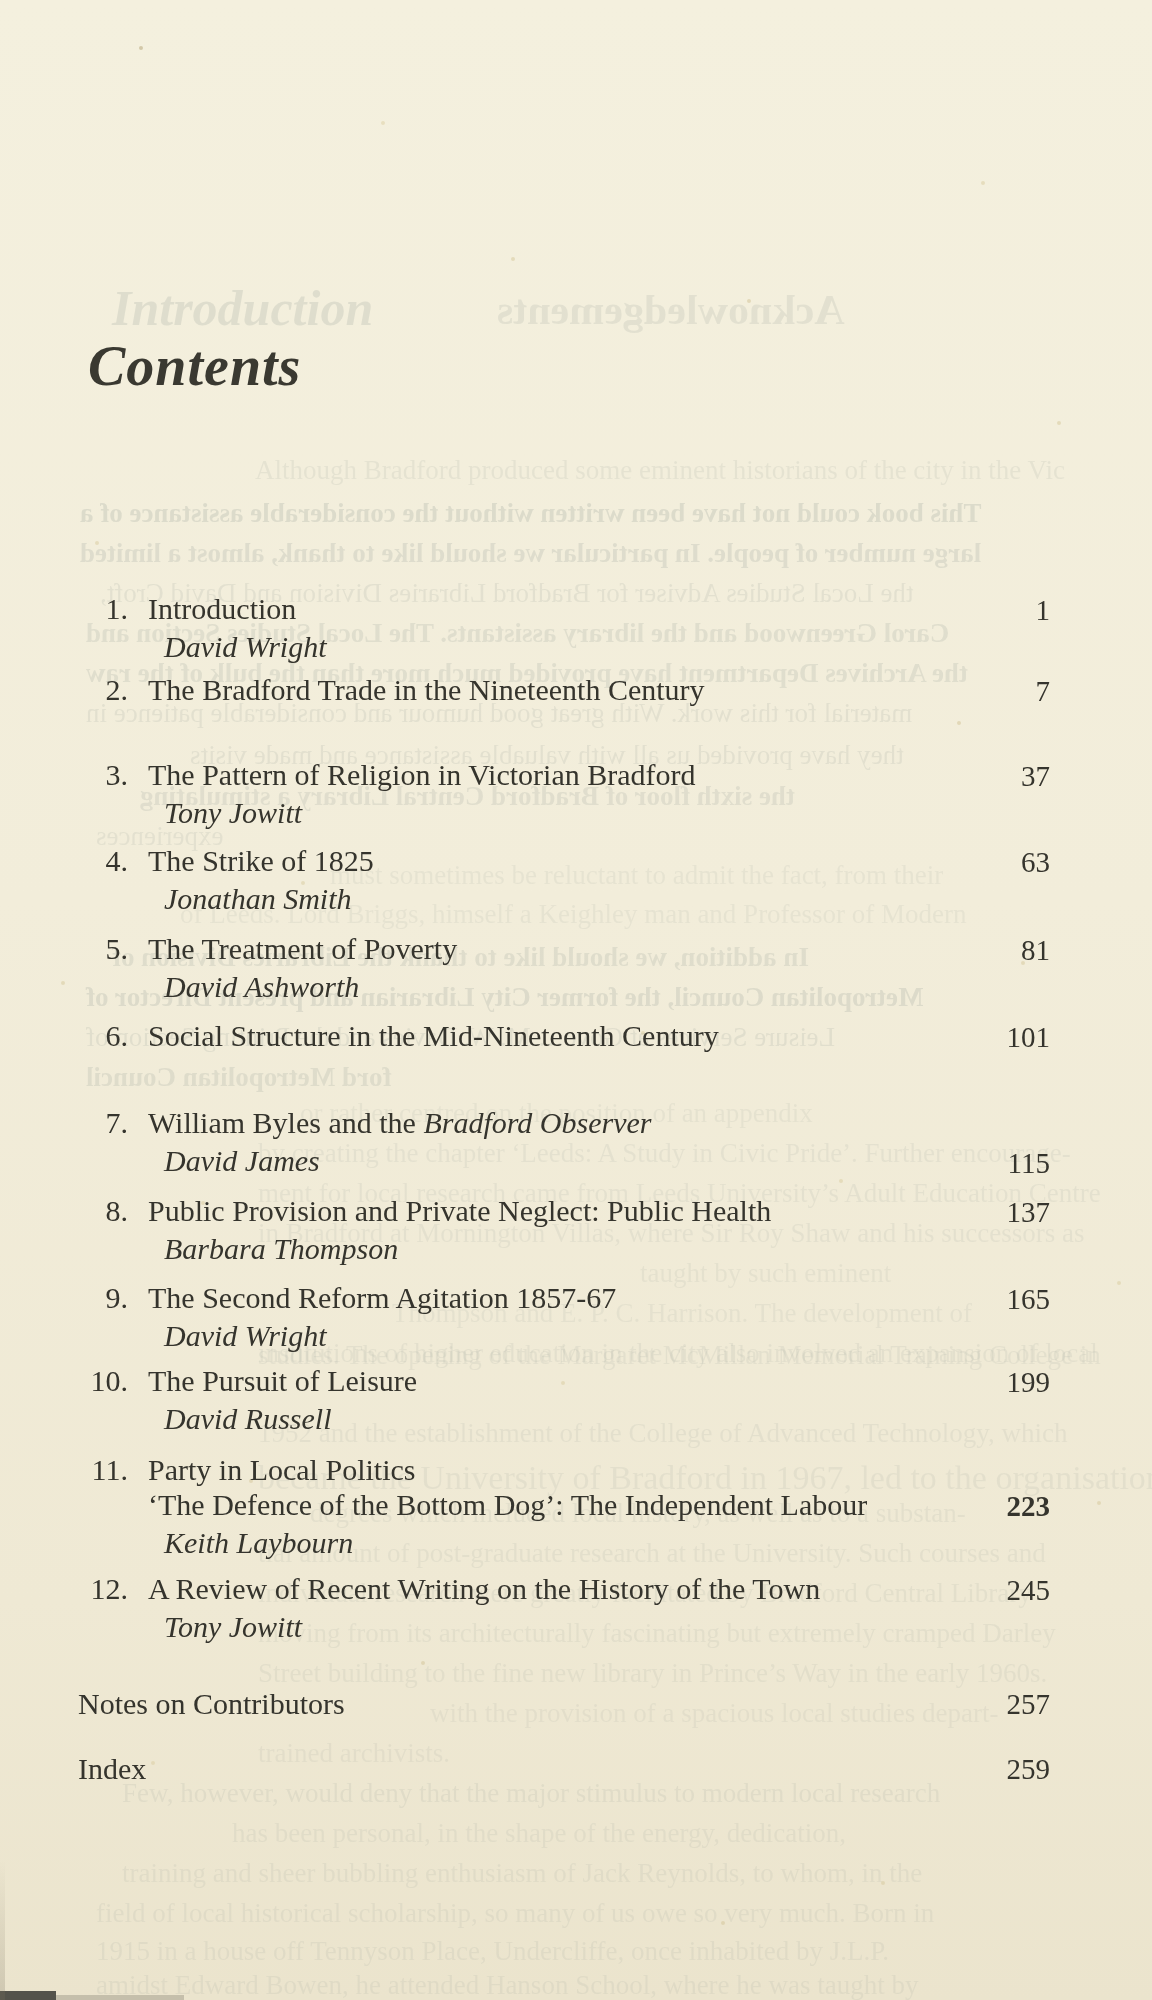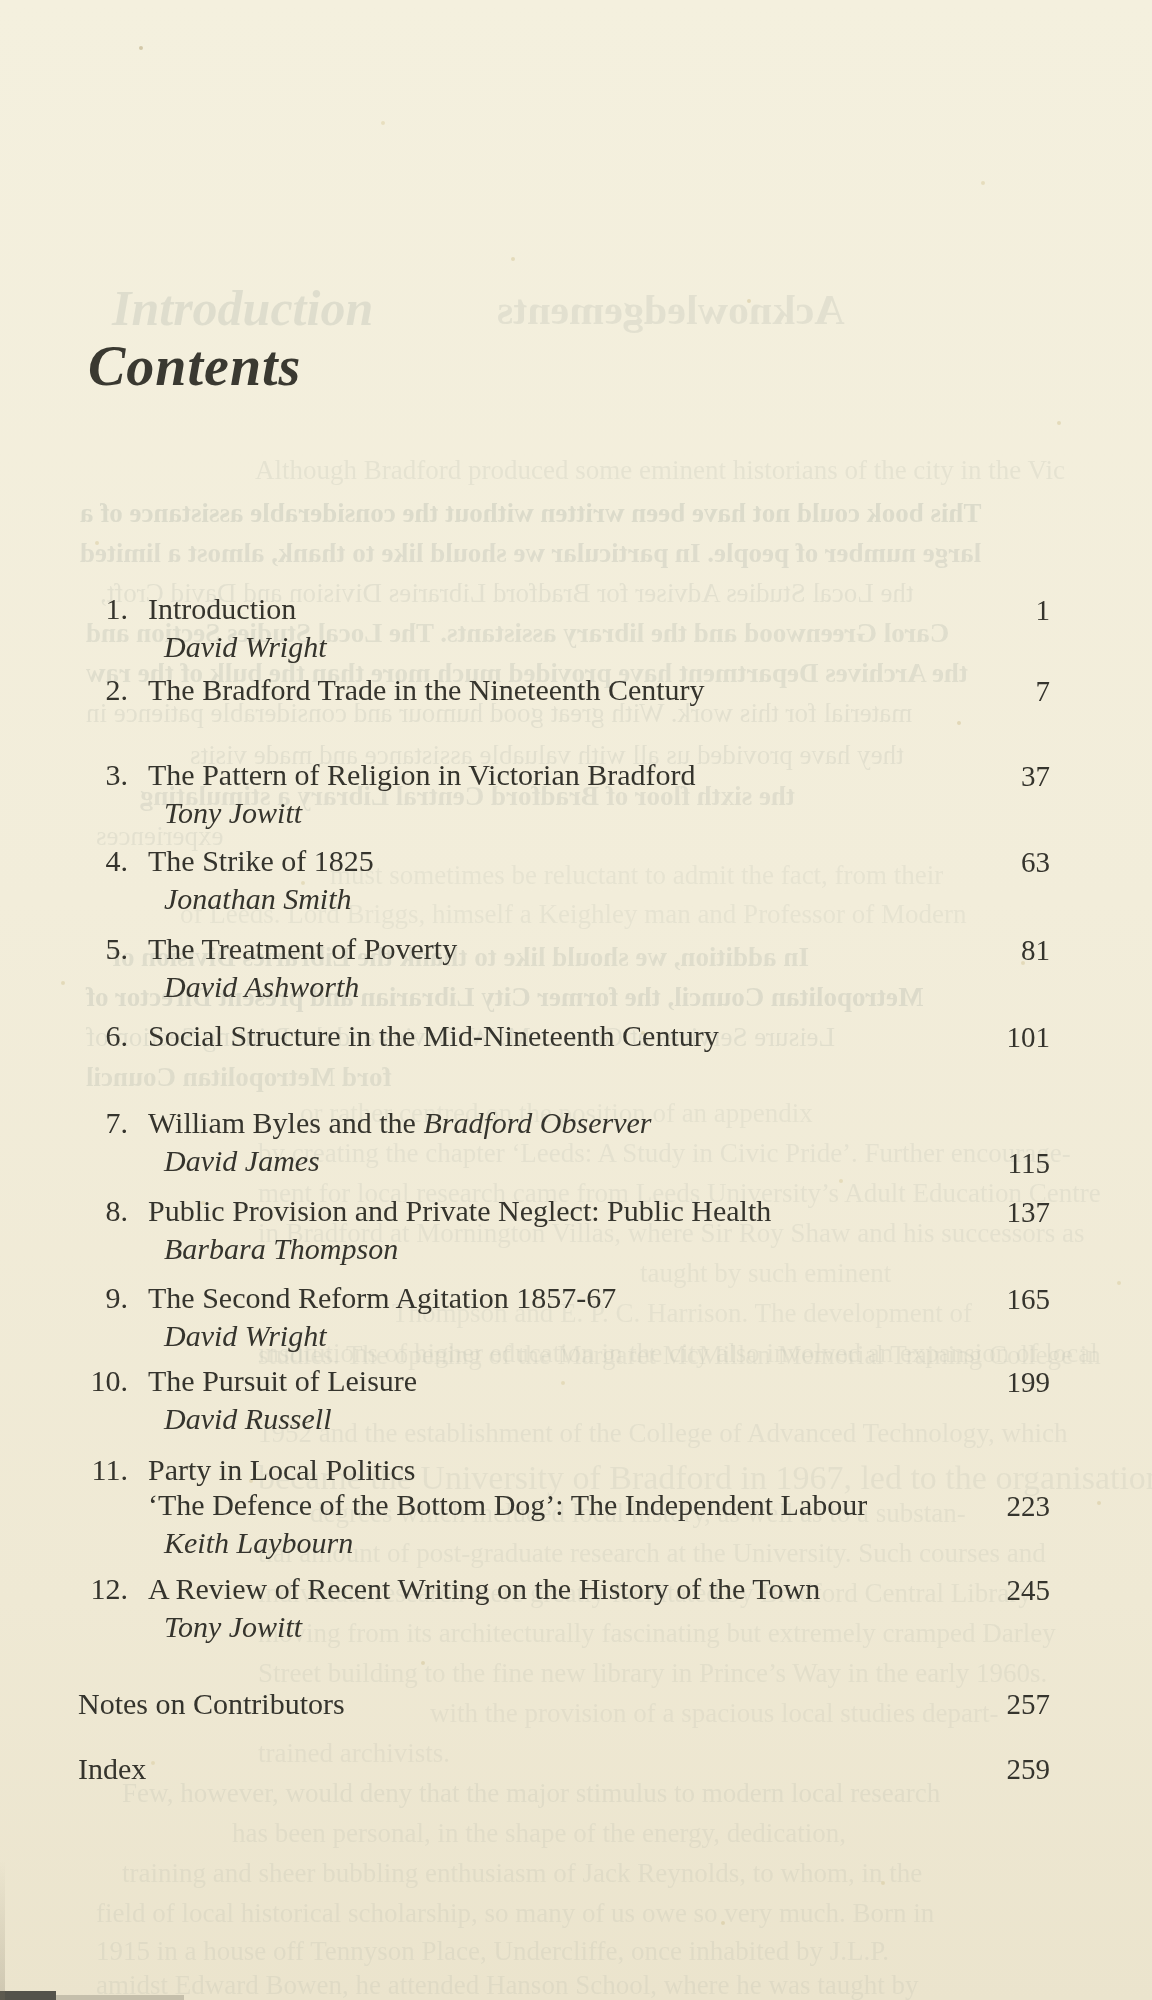--- a/index.html
+++ b/index.html
@@ -185,21 +185,21 @@
         </div>
         <span class="toc-page" style="top: 0px;">199</span>
       </div>
       <div class="toc-item" style="top: 1452px;">
         <span class="toc-num">11.</span>
         <div class="toc-body">
           <div class="toc-line"><span>Party in Local Politics</span></div>
           <div class="toc-line"><span>‘The Defence of the Bottom Dog’: The Independent Labour</span></div>
           <div class="toc-author">Keith Laybourn</div>
         </div>
-        <span class="toc-page" style="top: 35px;">223</span>
+        <span class="toc-page" style="top: 35px; font-weight: bold;">223</span>
       </div>
       <div class="toc-item" style="top: 1571px;">
         <span class="toc-num">12.</span>
         <div class="toc-body">
           <div class="toc-line"><span>A Review of Recent Writing on the History of the Town</span></div>
           <div class="toc-author">Tony Jowitt</div>
         </div>
         <span class="toc-page" style="top: 0px;">245</span>
       </div>
     </div>

